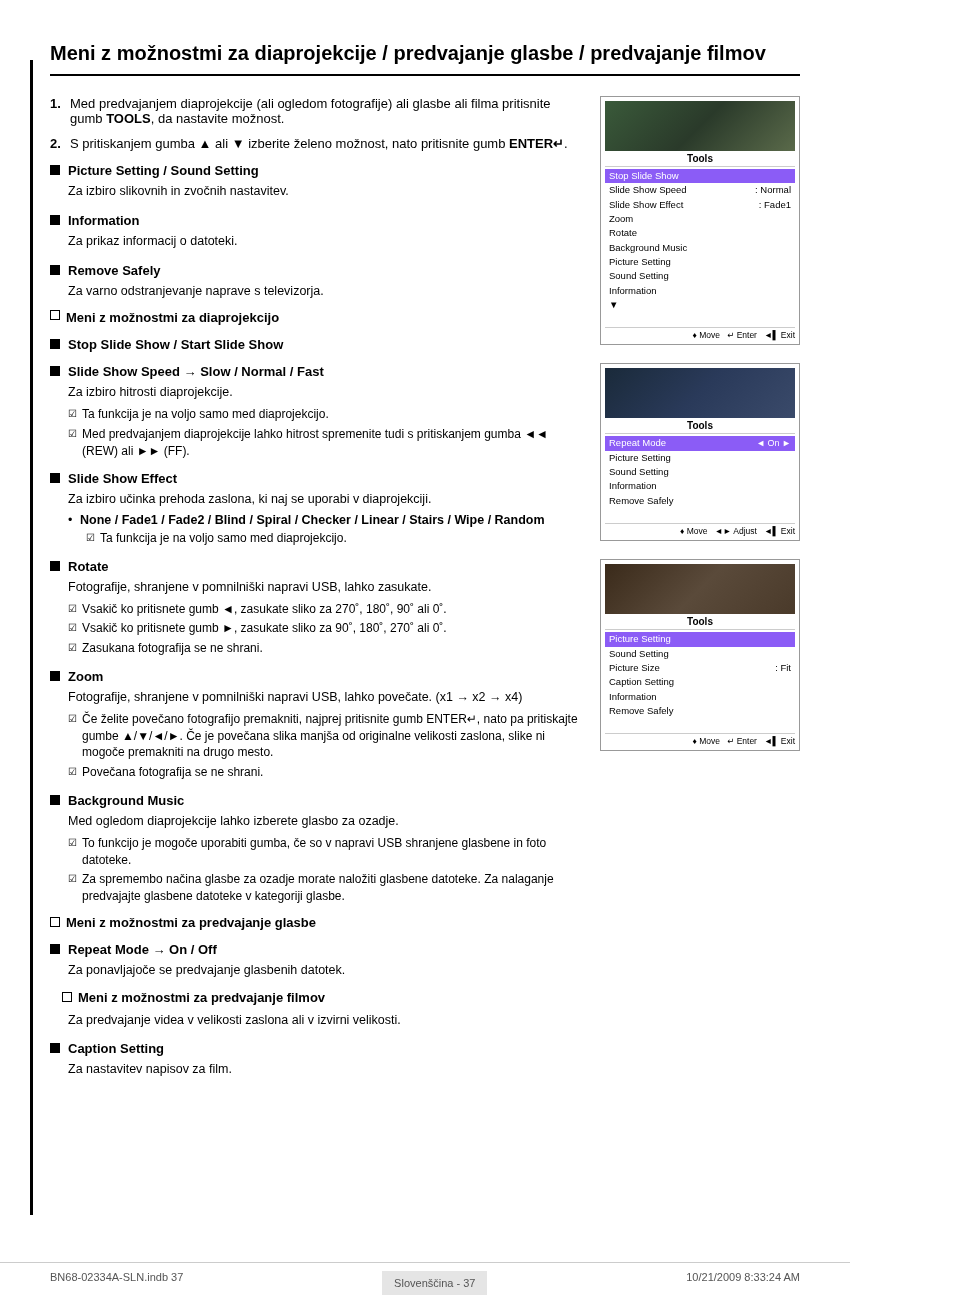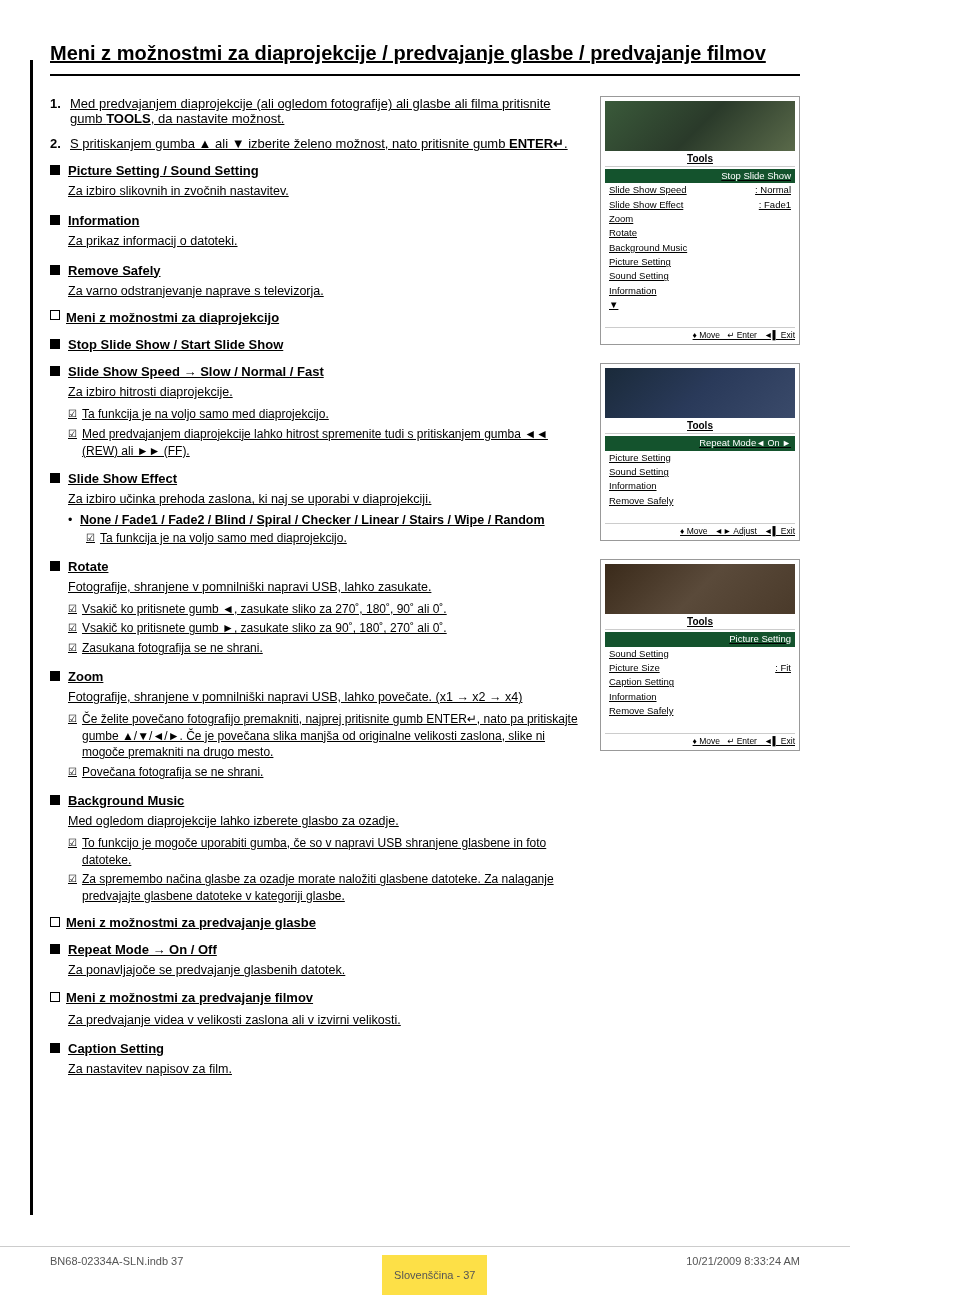--- a/index.html
+++ b/index.html
@@ -11,21 +11,20 @@
       font-size: 13px;
       color: #000;
       position: relative;
     }
     .page-container {
       width: 850px;
       min-height: 1315px;
       background: #fff;
       padding: 40px 50px 60px 50px;
       position: relative;
-      text-decoration: underline;
     }
     .left-border {
       position: absolute;
       left: 30px;
       top: 60px;
       bottom: 100px;
       width: 3px;
       background: #000;
     }
     h1.page-title {
@@ -136,23 +135,22 @@
     }
     .tools-row {
       padding: 1px 4px;
       font-size: 9.5px;
       display: flex;
       justify-content: space-between;
       align-items: center;
       line-height: 1.3;
     }
     .tools-row.highlighted {
-      background: #14532d;
+      background: #8b5cf6;
       color: #fff;
-      justify-content: flex-end;
     }
     .tools-footer {
       border-top: 1px solid #ccc;
       margin-top: 15px;
       padding-top: 2px;
       font-size: 8.5px;
       display: flex;
       gap: 8px;
       justify-content: flex-end;
     }
@@ -163,22 +161,22 @@
       right: 0;
       display: flex;
       justify-content: space-between;
       padding: 0 50px;
       font-size: 11px;
       color: #555;
       border-top: 1px solid #ccc;
       padding-top: 8px;
     }
     .page-number-badge {
-      background: #fde047;
-      padding: 14px 12px;
+      background: #e5e5e5;
+      padding: 6px 12px;
       font-size: 11px;
     }
     .small-image {
       width: 100%;
       height: 50px;
       background: linear-gradient(135deg, #3a5a3a, #2a3a2a, #5a6a4a);
       display: flex;
       align-items: center;
       justify-content: center;
       color: rgba(255,255,255,0.3);
@@ -343,21 +341,21 @@
       </div>
 
       <div class="section-block">
         <div class="section-header">
           <div class="square-bullet"></div>
           <span class="section-title">Repeat Mode → On / Off</span>
         </div>
         <div class="section-content">Za ponavljajoče se predvajanje glasbenih datotek.</div>
       </div>
 
-      <div style="display:flex;align-items:center;margin:10px 0 6px 0;">
+      <div style="display:flex;align-items:center;margin:10px 0 6px 12px;">
         <div style="width:10px;height:10px;border:1.5px solid #000;margin-right:6px;flex-shrink:0;"></div>
         <span class="bold" style="font-size:13px;">Meni z možnostmi za predvajanje filmov</span>
       </div>
 
       <div class="section-block">
         <div class="section-content">Za predvajanje videa v velikosti zaslona ali v izvirni velikosti.</div>
       </div>
 
       <div class="section-block">
         <div class="section-header">

